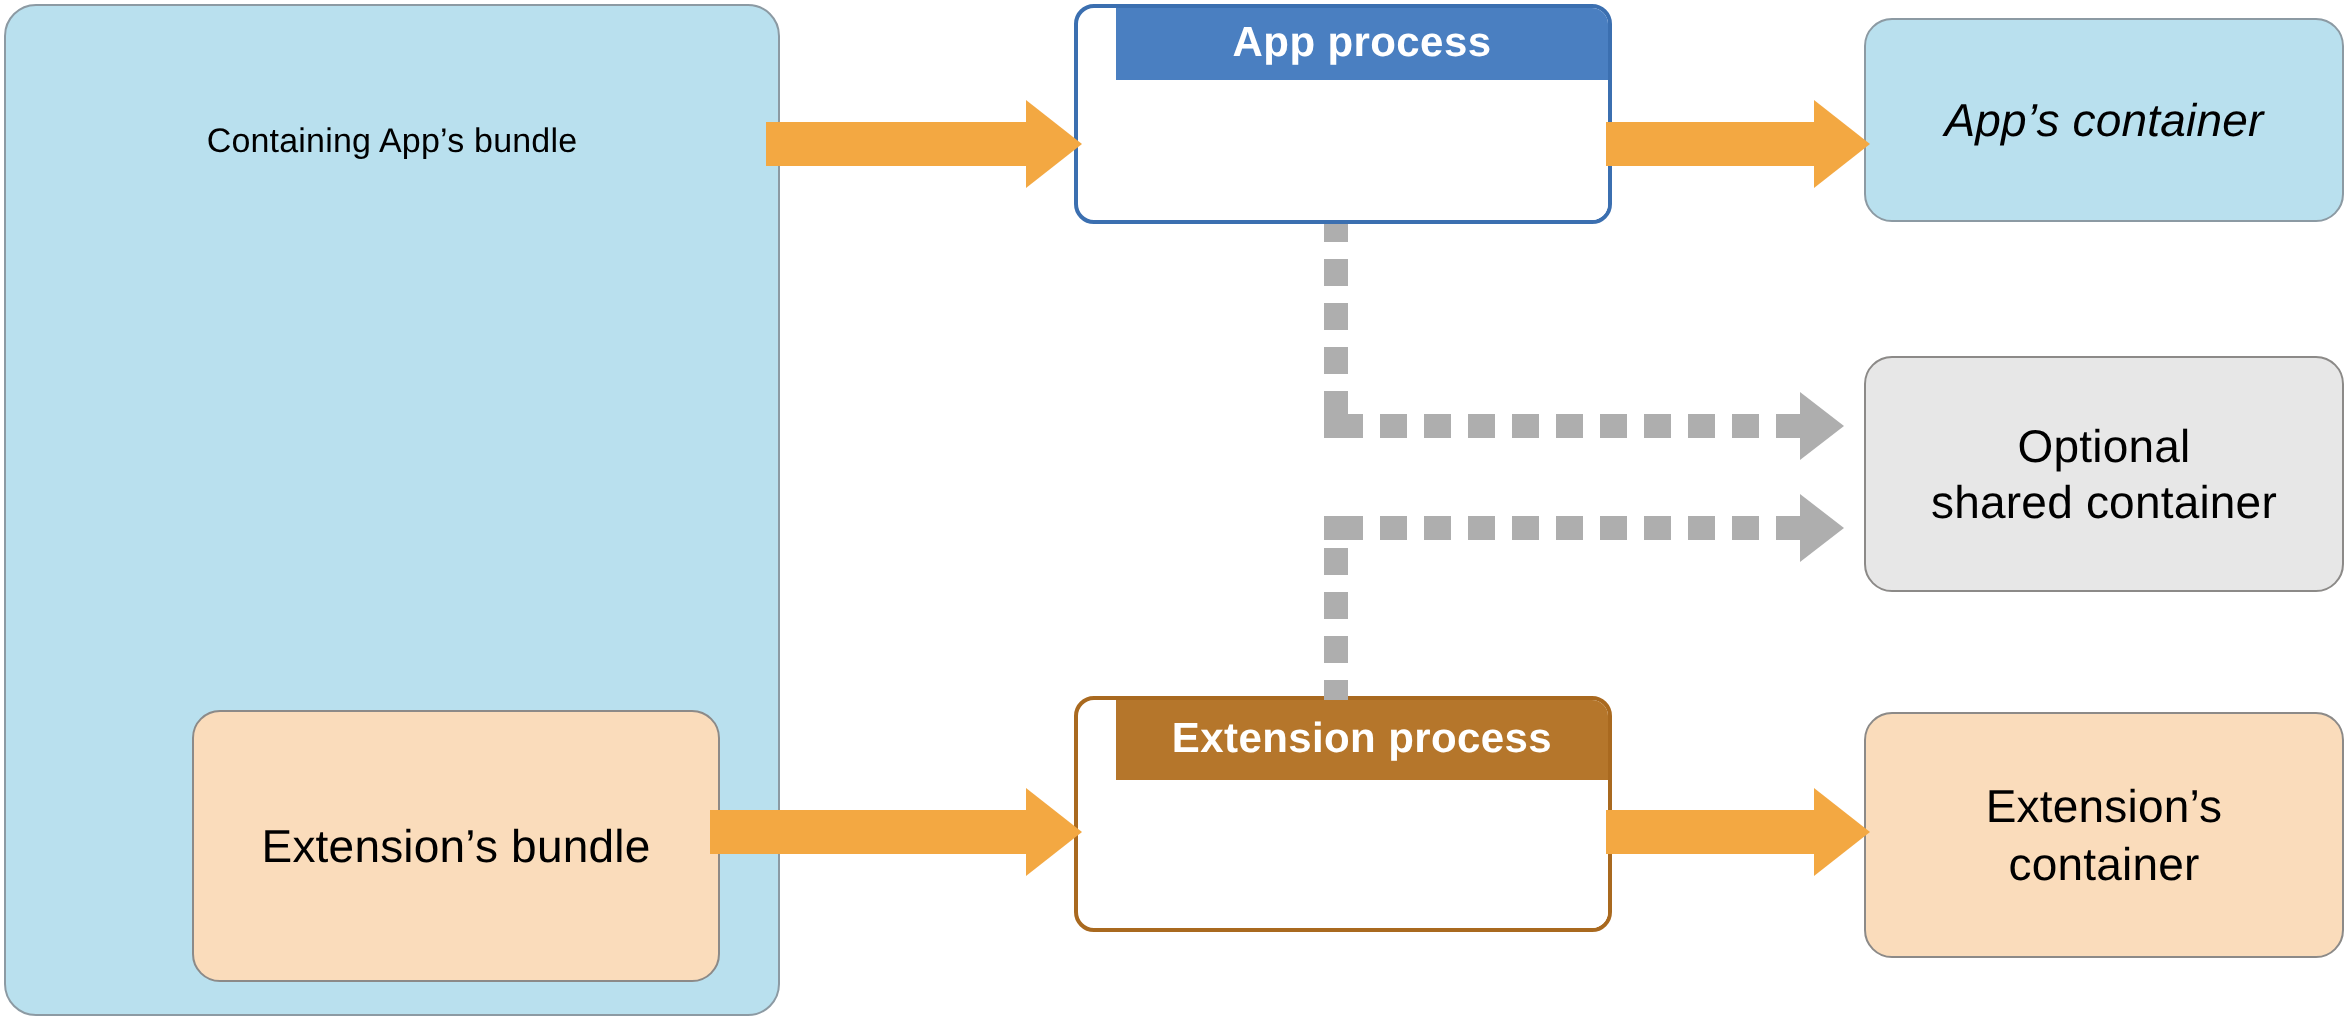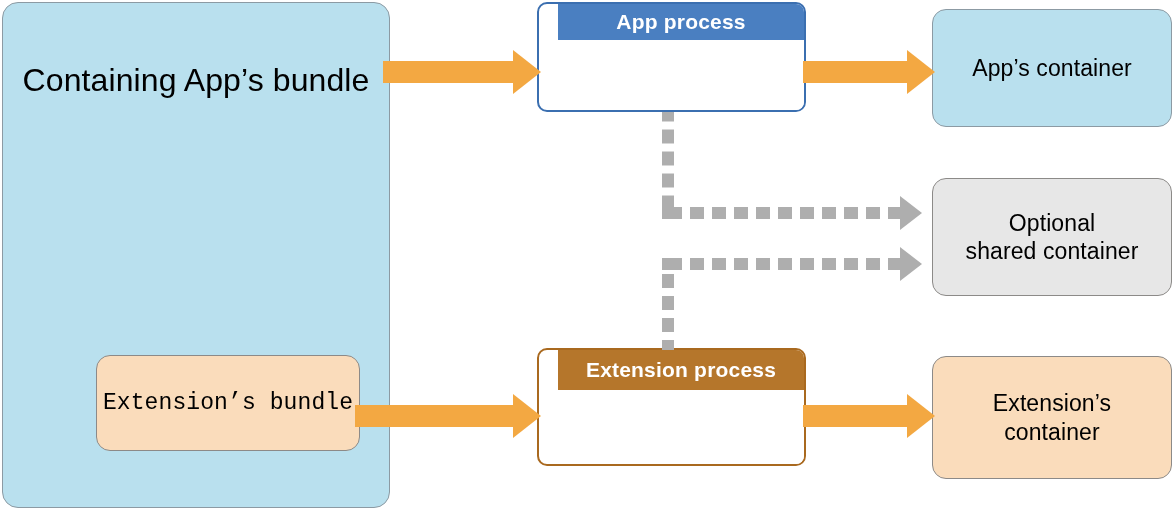--- a/index.html
+++ b/index.html
@@ -40,43 +40,43 @@
     top: 2px;
     width: 388px;
     height: 506px;
     background: #b9e0ee;
     border: 1.5px solid #8c9aa3;
     border-radius: 16px;
     align-items: flex-start;
     justify-content: center;
     padding-top: 58px;
   }
-  #app-bundle .label { font-size: 32px; }
+  #app-bundle .label { font-size: 17px; }
 
   
   #extension-bundle {
     left: 96px;
     top: 355px;
     width: 264px;
-    height: 96px;
+    height: 136px;
     background: #fadcbb;
     border: 1.3px solid #8c8a88;
     border-radius: 14px;
     font-size: 23px;
-    font-family: Liberation Mono, monospace;
   }
 
   
   #app-container {
     left: 932px;
     top: 9px;
     width: 240px;
-    height: 118px;
+    height: 102px;
     background: #b9e0ee;
     border: 1.3px solid #8c9aa3;
+    font-style: italic;
   }
   #shared-container {
     left: 932px;
     top: 178px;
     width: 240px;
     height: 118px;
     background: #e7e7e7;
     border: 1.3px solid #8c8a88;
   }
   #extension-container {

